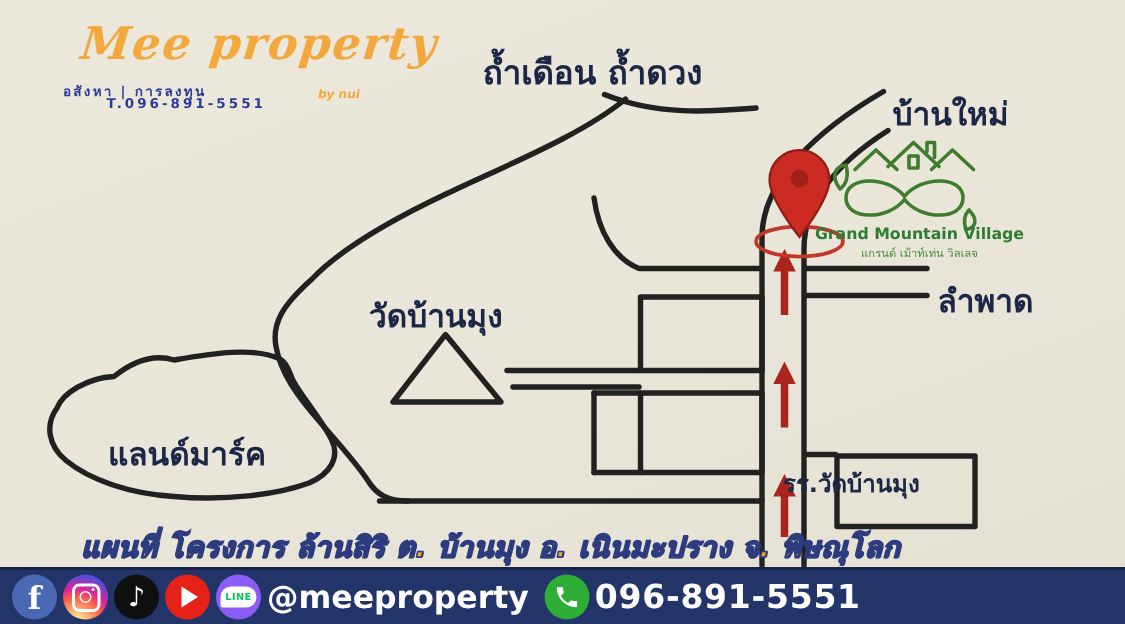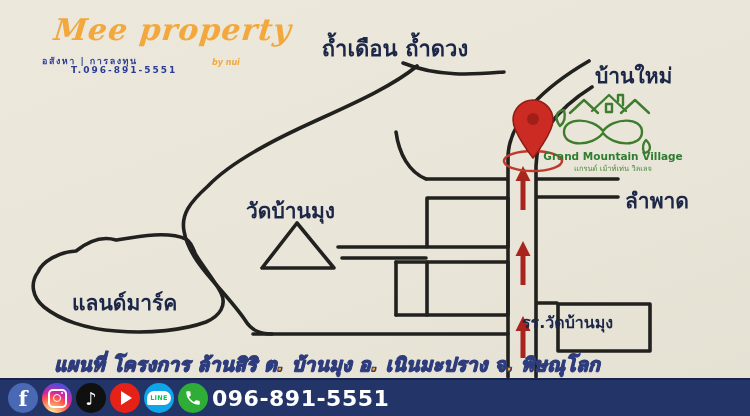--- a/index.html
+++ b/index.html
@@ -37,21 +37,21 @@
      align-items:center;justify-content:center;}
   .fi-fb{background:#4a69b5;color:#fff;font-weight:bold;font-size:21px;font-family:"DejaVu Serif",serif;}
   .fi-ig{background:radial-gradient(circle at 30% 107%,#fdf497 5%,#fd5949 45%,#d6249f 60%,#285AEB 90%);}
   .ig-cam{width:15px;height:15px;border:2px solid #fff;border-radius:5px;position:relative;}
   .ig-lens{position:absolute;left:3.5px;top:3.5px;width:6px;height:6px;border:1.6px solid #fff;border-radius:50%;}
   .ig-dot{position:absolute;right:1.5px;top:1.5px;width:2px;height:2px;background:#fff;border-radius:50%;}
   .fi-tt{background:#101010;color:#fff;font-size:18px;font-weight:bold;}
   .fi-yt{background:#e62117;}
   .yt-play{width:0;height:0;border-left:11px solid #fff;border-top:7px solid transparent;
      border-bottom:7px solid transparent;margin-left:3px;}
-  .fi-line{background:#0ea5e9;}
+  .fi-line{background:#8b5cf6;}
   .line-bubble{background:#fff;border-radius:8px 8px 8px 2px;padding:3px 3px;color:#06c755;
      font-size:6.5px;font-weight:bold;letter-spacing:.3px;}
   .fi-tel{background:#2fae37;}
   .ftxt{color:#fff;font-weight:bold;font-size:21px;white-space:nowrap;}
   .f-brand{margin-left:8px;margin-right:6px;}
   .f-id{margin-right:6px;}
   .f-phone{font-size:22px;letter-spacing:.5px;}
   svg{display:block;}
 </style>
 </head>
@@ -158,20 +158,21 @@
       <span>♪</span>
     </div>
   <div class="fi fi-yt">
       <div class="yt-play"></div>
     </div>
 
 
   <div class="fi fi-line">
     <div class="line-bubble">LINE</div>
   </div>
+  <div class="ftxt f-id">@meeproperty</div>
 
   <div class="fi fi-tel">
     <svg width="18" height="18" viewBox="0 0 24 24">
       <path fill="#fff" d="M6.6 10.8c1.4 2.8 3.8 5.1 6.6 6.6l2.2-2.2c.3-.3.7-.4 1-.2 1.1.4 2.3.6 3.6.6.6 0 1 .4 1 1V20c0 .6-.4 1-1 1C10.8 21 3 13.2 3 4c0-.6.4-1 1-1h3.5c.6 0 1 .4 1 1 0 1.2.2 2.4.6 3.6.1.3 0 .7-.2 1l-2.3 2.2z"></path>
     </svg>
   </div>
   <div class="ftxt f-phone">096-891-5551</div>
 </div>
 
 </body></html>

